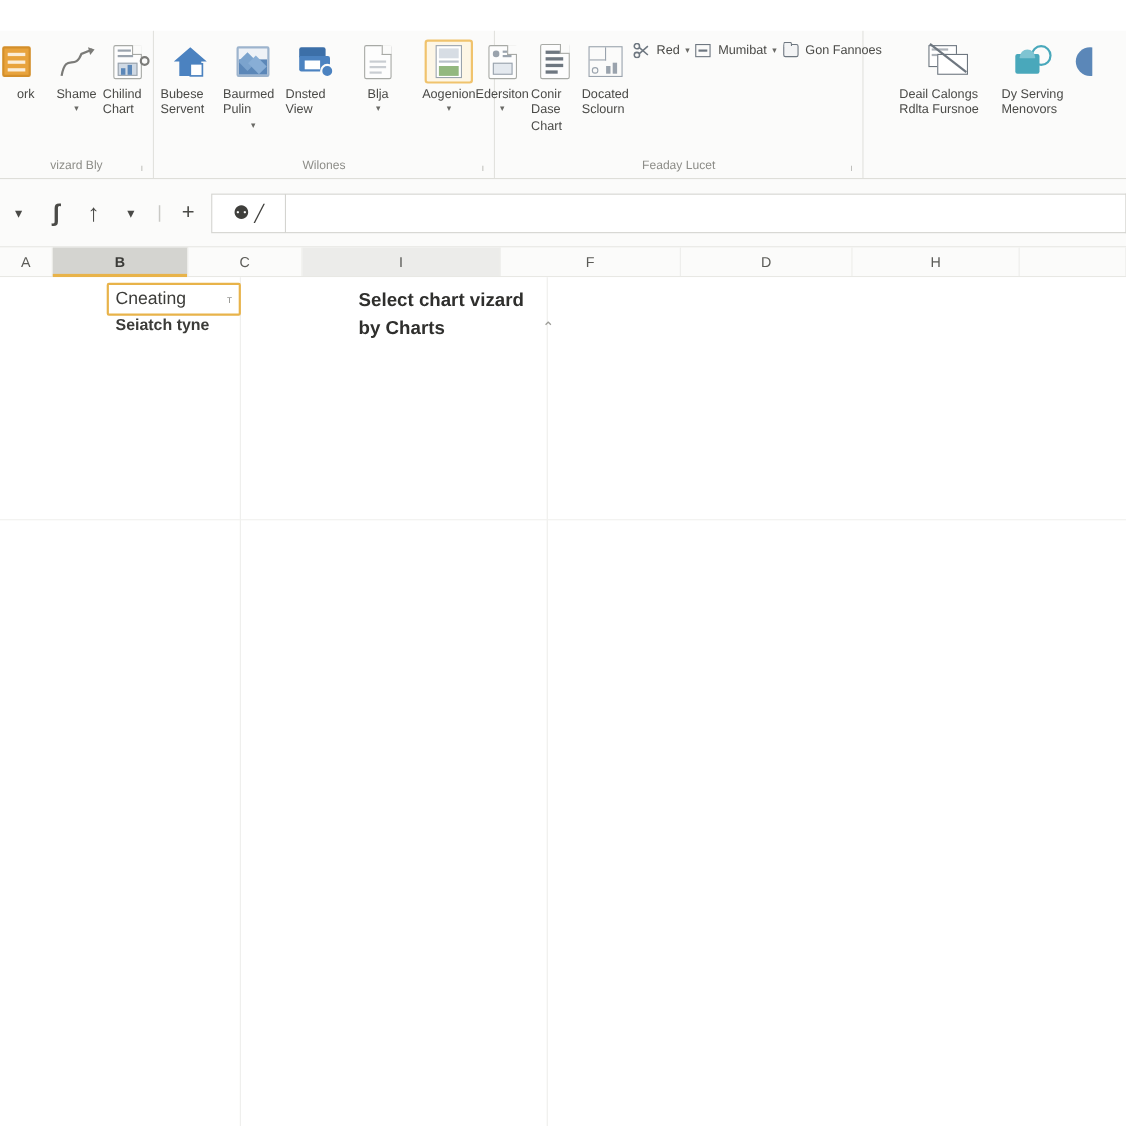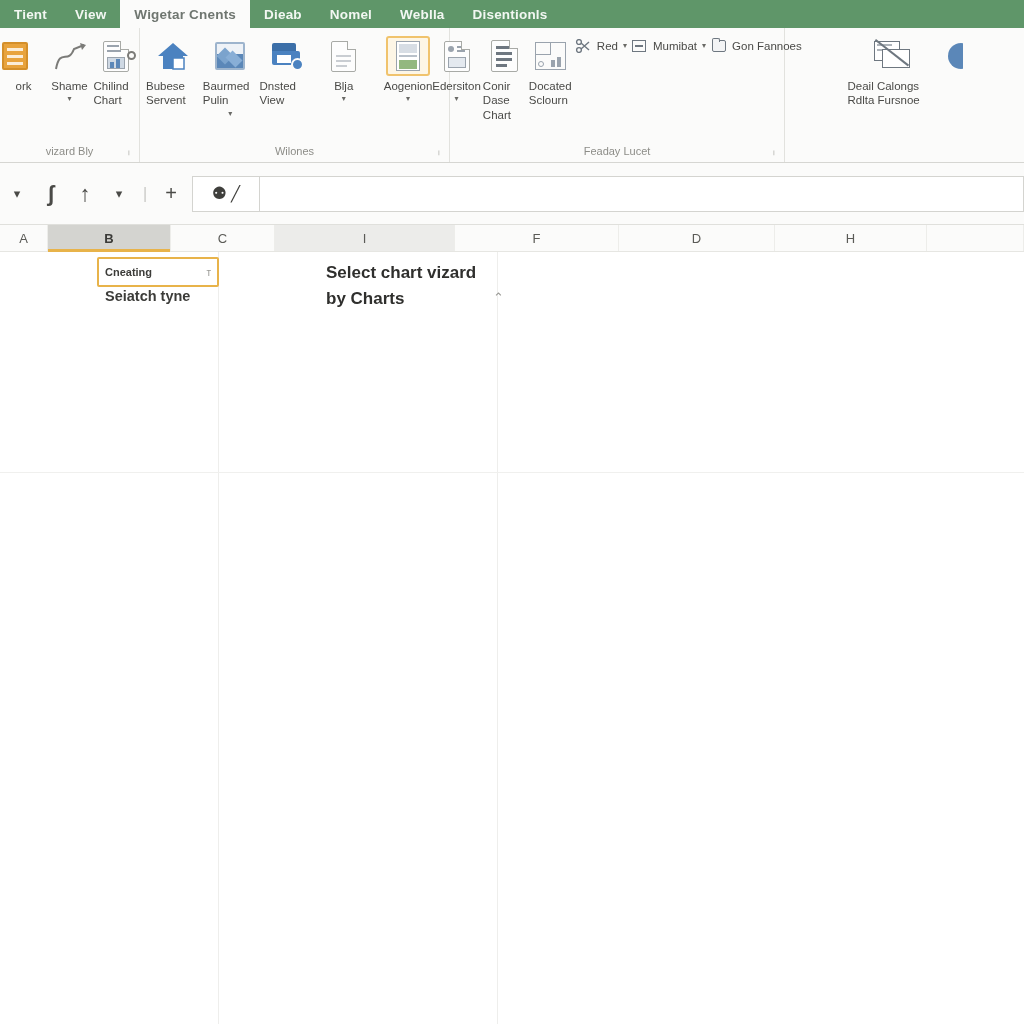--- a/index.html
+++ b/index.html
@@ -161,21 +161,21 @@
   .hline { position: absolute; left: 0; right: 0; height: 1px; background: #f0f0ee; }
 
   .cellsel {
     position: absolute;
     border: 2px solid #e8b34a;
     border-radius: 2px;
     background: #ffffff;
     display: flex; align-items: center;
     padding: 0 6px;
   }
-  .cellsel .txt { font-size: 11px; font-weight: bold; color: #3c3c39; filter: blur(.35px); }
+  .cellsel .txt { font-size: 16px; font-weight: normal; color: #3c3c39; filter: blur(.35px); }
   .cellsel .tick { margin-left: auto; font-size: 10px; color: #9a9a96; }
 
   .celltext {
     position: absolute;
     font-size: 14.5px; font-weight: bold; color: #3c3c39;
     filter: blur(.35px);
     white-space: nowrap;
   }
   .note {
     position: absolute;
@@ -183,29 +183,20 @@
     line-height: 1.5;
     white-space: nowrap;
   }
   .note-caret { position: absolute; font-size: 13px; color: #9b9b97; }
 </style>
 </head>
 <body>
 
 <div id="app">
 
-  <div class="tabstrip">
-    <div class="tab">Tient</div>
-    <div class="tab">View</div>
-    <div class="tab active">Wigetar Cnents</div>
-    <div class="tab">Dieab</div>
-    <div class="tab">Nomel</div>
-    <div class="tab">Weblla</div>
-    <div class="tab">Disentionls</div>
-  </div>
 
   <div class="ribbon">
 
     <div class="rgroup" style="width:140px">
       <div class="rgroup-items">
         <div class="rbtn narrow">
           <div class="rbtn-ico">
             <div style="width:26px;height:28px;background:#e8a33d;border:2px solid #d48f2a;border-radius:2px;position:relative;margin-left:-18px">
               <div style="position:absolute;left:3px;top:4px;right:3px;height:3px;background:#fff;opacity:.8"></div>
               <div style="position:absolute;left:3px;top:11px;right:3px;height:3px;background:#fff;opacity:.8"></div>
@@ -397,20 +388,30 @@
               <div style="position:absolute;left:3px;top:3px;width:15px;height:2px;background:#aeb4ba"></div>
               <div style="position:absolute;left:3px;top:8px;width:15px;height:2px;background:#aeb4ba"></div>
               <div style="position:absolute;left:8px;top:8px;width:28px;height:19px;border:1.6px solid #6e7780;background:#fff"></div>
               <div style="position:absolute;left:2px;top:-2px;width:42px;height:2px;background:#6e7780;transform:rotate(38deg);transform-origin:0 0"></div>
             </div>
           </div>
           <div class="rbtn-txt">Deail Calongs Rdlta Fursnoe</div>
         </div>
 
 
+        <div class="rbtn narrow">
+          <div class="rbtn-ico">
+            <div style="position:relative;width:34px;height:30px">
+              <div style="position:absolute;right:1px;top:0px;width:19px;height:19px;border:2.2px solid #49a8bb;border-radius:50%"></div>
+              <div style="position:absolute;left:0px;top:8px;width:22px;height:18px;background:#49a8bb;border-radius:2px"></div>
+              <div style="position:absolute;left:4px;top:4px;width:14px;height:8px;background:#7fc4d2;border-radius:7px 7px 0 0"></div>
+            </div>
+          </div>
+          <div class="rbtn-txt">Dy Serving Menovors</div>
+        </div>
 
         <div class="rbtn narrow" style="width:22px;overflow:hidden">
           <div class="rbtn-ico">
             <div style="width:30px;height:26px;border-radius:50%;background:#5b87b8;margin-left:18px"></div>
           </div>
           <div class="rbtn-txt"></div>
         </div>
       </div>
     </div>
   </div>

